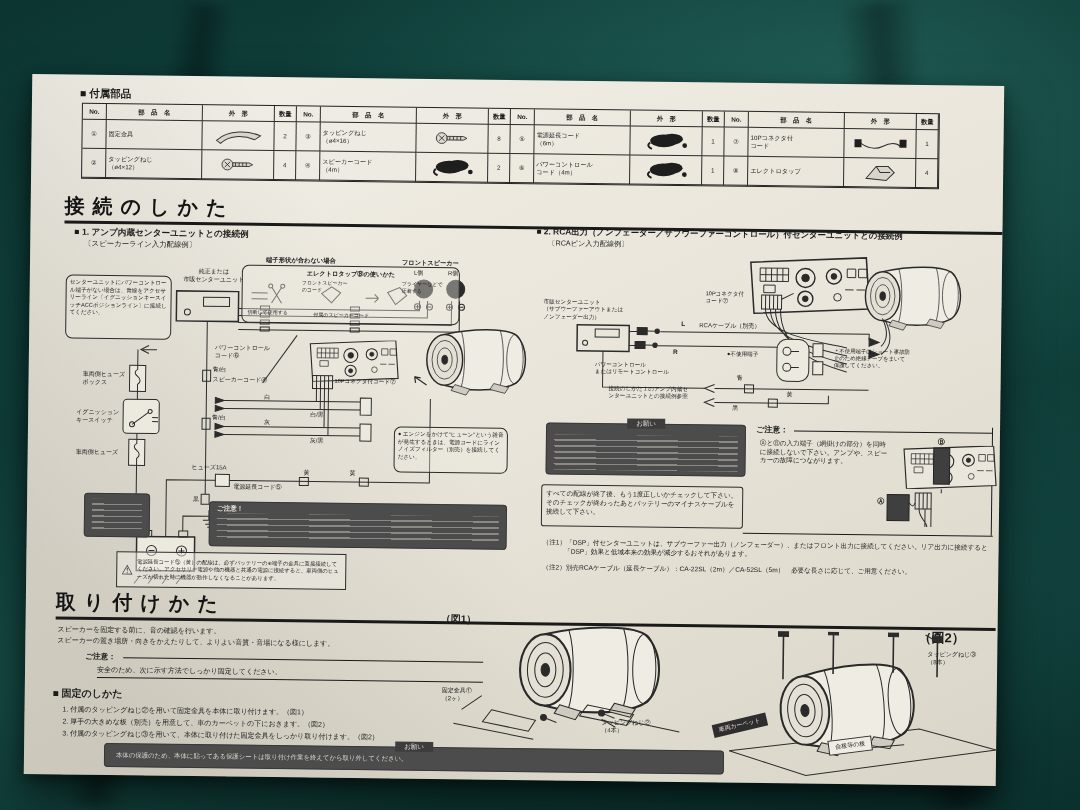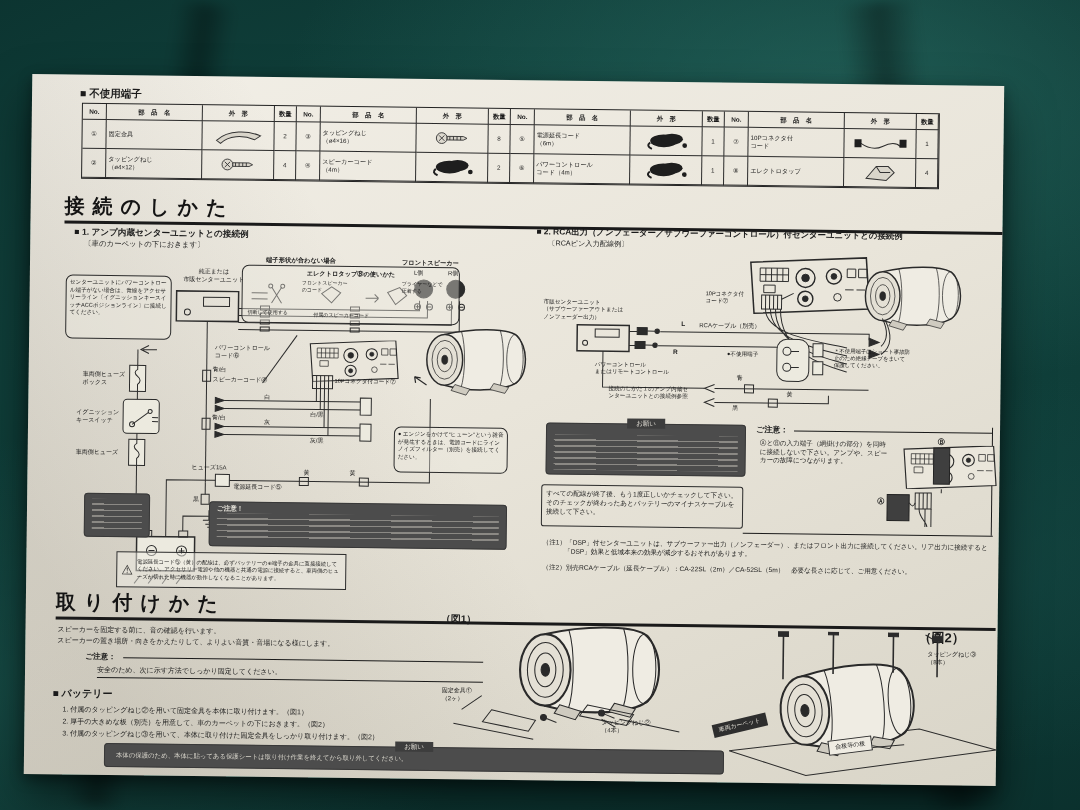--- a/index.html
+++ b/index.html
@@ -92,21 +92,21 @@
   </defs>
 </svg>
 
 <div class="fabric"></div>
 <div class="fold" style="left:120px;top:0;width:60px;height:810px;transform:rotate(8deg)"></div>
 <div class="fold" style="left:880px;top:0;width:80px;height:810px;transform:rotate(-6deg)"></div>
 
 <div class="paper">
   <div class="shade"></div>
 
-  <div class="lb b" style="left:48px;top:12px;font-size:10.5px">■ 不使用端子</div>
+  <div class="lb b" style="left:48px;top:12px;font-size:10.5px">■ 付属部品</div>
 
   <div class="ptable">
 
     <div class="pg">
       <div class="pc h">No.</div>
       <div class="pc h">部　品　名</div>
       <div class="pc h">外　形</div>
       <div class="pc h">数量</div>
       <div class="pc r">①</div>
       <div class="pc r nm">固定金具</div>
@@ -192,21 +192,21 @@
           </svg>
       </div>
       <div class="pc r">4</div>
     </div>
   </div>
 
   <div class="h1" style="left:34px;top:118px">接続のしかた</div>
   <div class="rule" style="left:34px;top:146px;width:938px;height:2.5px"></div>
 
   <div class="lb b" style="left:44px;top:152px;font-size:8.6px">■ 1. アンプ内蔵センターユニットとの接続例</div>
-  <div class="lb" style="left:54px;top:164px;font-size:7.4px">〔車のカーペットの下におきます〕</div>
+  <div class="lb" style="left:54px;top:164px;font-size:7.4px">〔スピーカーライン入力配線例〕</div>
 
   <div class="abs" style="left:36px;top:178px;width:470px;height:334px">
     <svg class="abs" style="left:0;top:0" width="470" height="334" viewBox="0 0 470 334">
       <g class="wire">
 
         <path d="M173,54 H354 V44 M173,61 H362 V44 M173,68 H386 V44 M173,75 H394 V44"></path>
         <rect x="195" y="51" width="9" height="4"></rect>
           <rect x="195" y="58" width="9" height="4"></rect>
         <rect x="195" y="65" width="9" height="4"></rect>
           <rect x="195" y="72" width="9" height="4"></rect>
@@ -445,21 +445,21 @@
   <div class="rule" style="left:30px;top:542px;width:940px;height:2.5px"></div>
 
   <div class="lb" style="left:32px;top:550px;font-size:7px;width:400px">スピーカーを固定する前に、音の確認を行います。</div>
   <div class="lb" style="left:32px;top:561px;font-size:7px;width:420px">スピーカーの置き場所・向きをかえたりして、よりよい音質・音場になる様にします。</div>
 
   <div class="lb b" style="left:60px;top:577px;font-size:7.6px">ご注意：</div>
   <div class="rule" style="left:98px;top:582px;width:360px;height:1.2px"></div>
   <div class="lb" style="left:72px;top:590px;font-size:7px;width:380px">安全のため、次に示す方法でしっかり固定してください。</div>
   <div class="rule" style="left:72px;top:602px;width:386px;height:1.2px"></div>
 
-  <div class="lb b" style="left:28px;top:612px;font-size:10px">■ バッテリー</div>
+  <div class="lb b" style="left:28px;top:612px;font-size:10px">■ 固定のしかた</div>
   <div class="lb" style="left:38px;top:630px;font-size:7px;width:420px">1. 付属のタッピングねじ②を用いて固定金具を本体に取り付けます。（図1）</div>
   <div class="lb" style="left:38px;top:642px;font-size:7px;width:420px">2. 厚手の大きめな板（別売）を用意して、車のカーペットの下におきます。（図2）</div>
   <div class="lb" style="left:38px;top:654px;font-size:7px;width:430px">3. 付属のタッピングねじ③を用いて、本体に取り付けた固定金具をしっかり取り付けます。（図2）</div>
 
   <div class="dark" style="left:80px;top:668px;width:620px;height:24px">
     <div class="tab">お願い</div>
     <div class="darklb" style="left:12px;top:8px;right:12px;font-weight:normal;font-size:6.4px;color:#d9d6cc">本体の保護のため、本体に貼ってある保護シートは取り付け作業を終えてから取り外してください。</div>
   </div>
 
   <div class="lb b" style="left:415px;top:533px;font-size:10px">（図1）</div>

